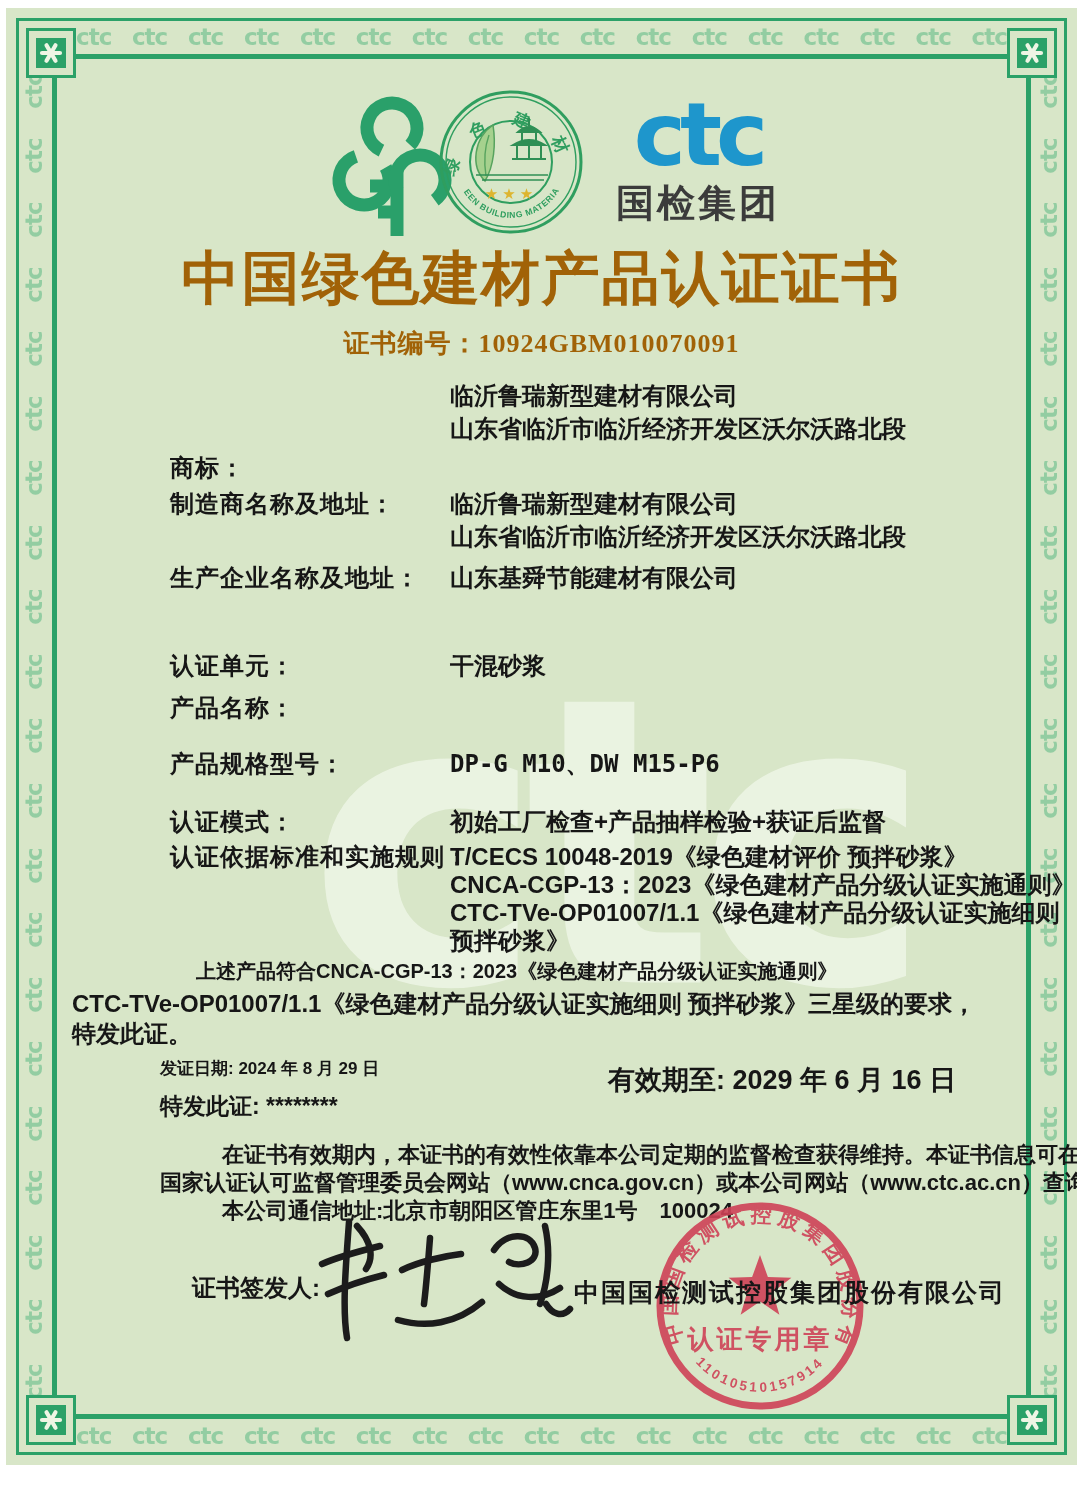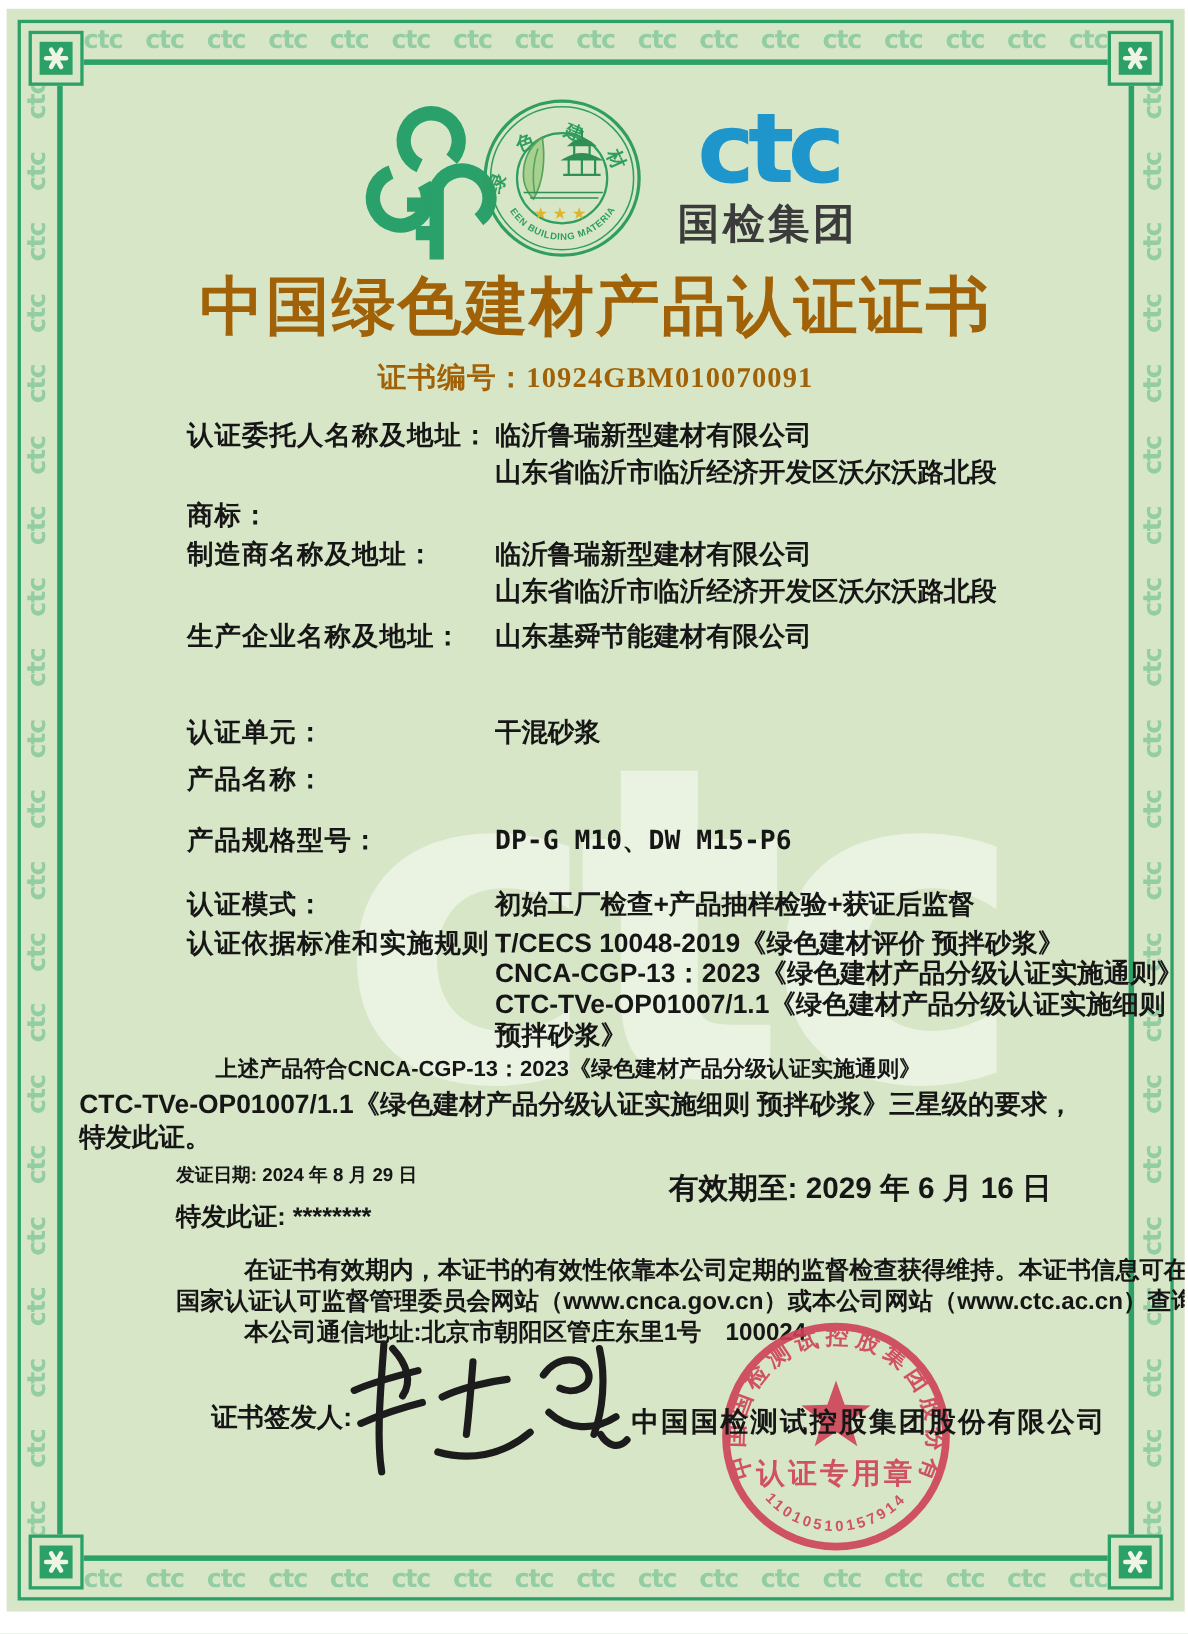--- a/index.html
+++ b/index.html
@@ -280,21 +280,20 @@
   <div class="logo-ctc">
     <div class="ctc-word">ctc</div>
     <div class="ctc-caption">国检集团</div>
   </div>
 
   <div class="title">中国绿色建材产品认证证书</div>
   <div class="cert-no">
     <span>证书编号：</span><span>10924GBM010070091</span>
   </div>
 
-  <div class="lbl f1">认证委托人名称及地址：</div>
   <div class="val f1">临沂鲁瑞新型建材有限公司</div>
   <div class="val f1b">山东省临沂市临沂经济开发区沃尔沃路北段</div>
 
   <div class="lbl f2">商标：</div>
 
   <div class="lbl f3">制造商名称及地址：</div>
   <div class="val f3">临沂鲁瑞新型建材有限公司</div>
   <div class="val f3b">山东省临沂市临沂经济开发区沃尔沃路北段</div>
 
   <div class="lbl f4">生产企业名称及地址：</div>

